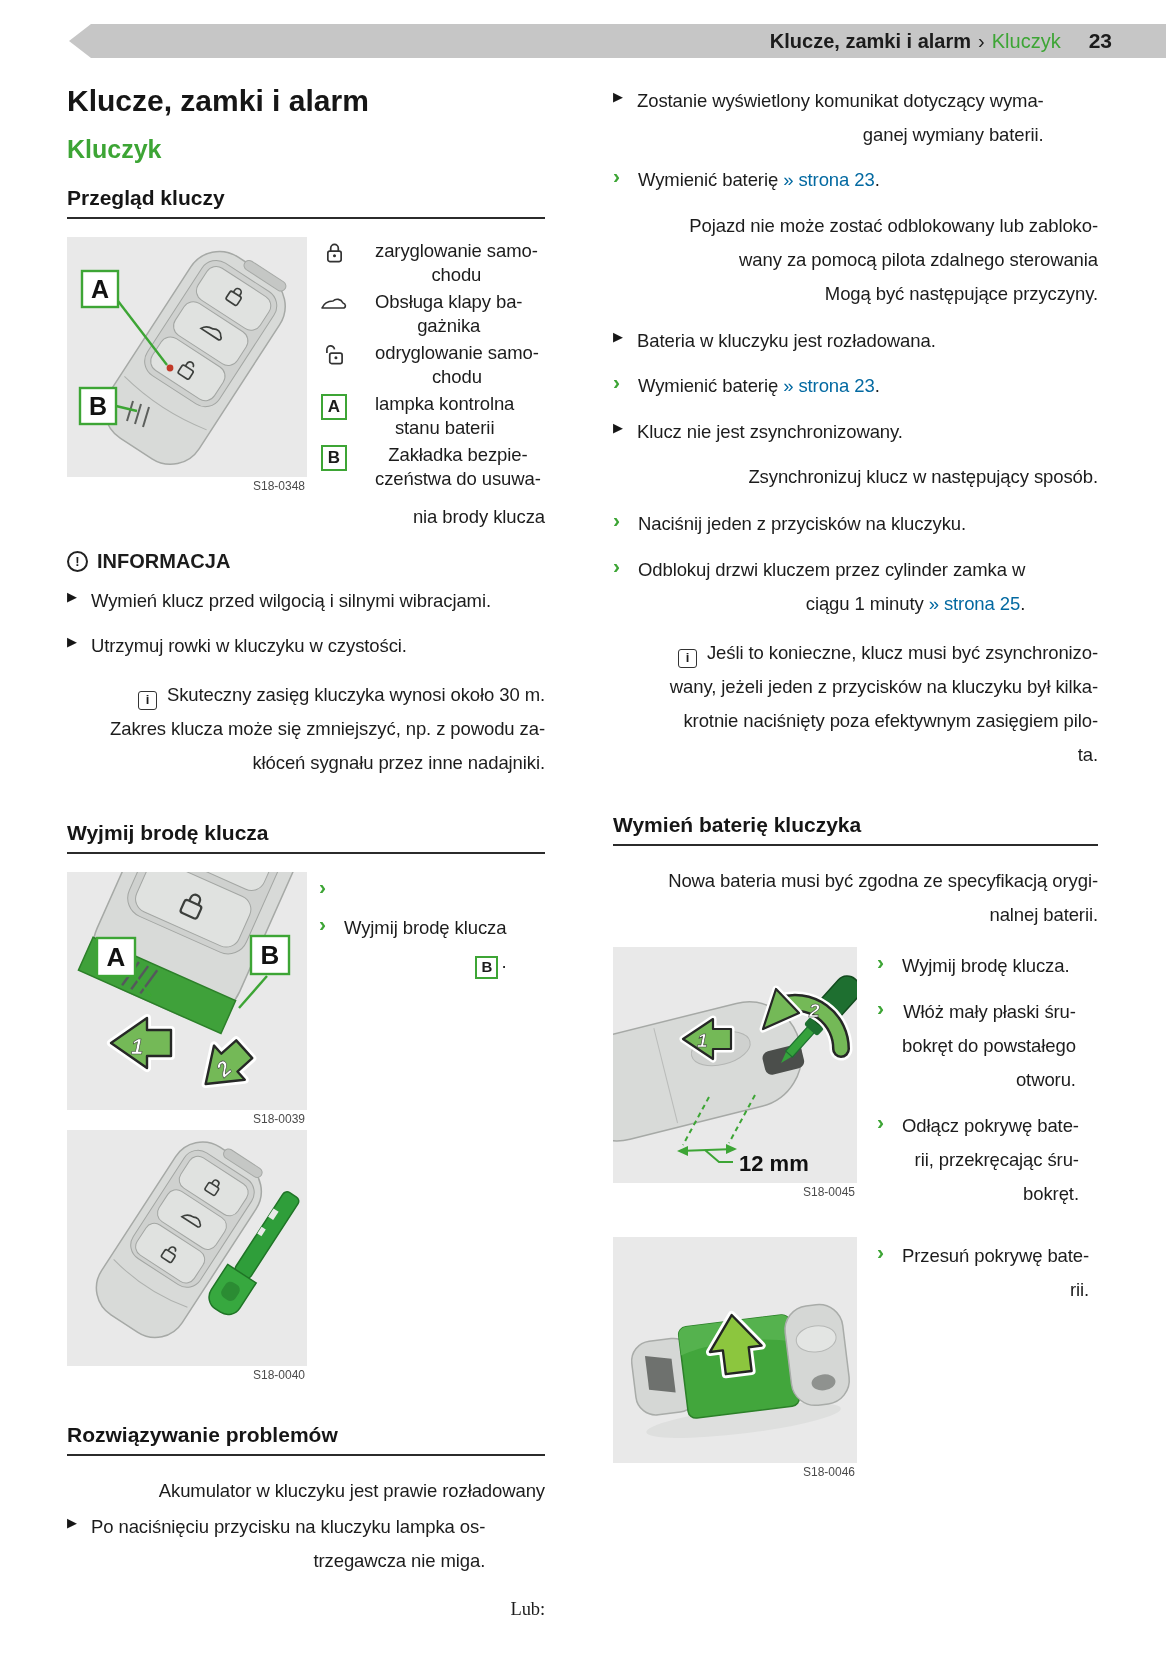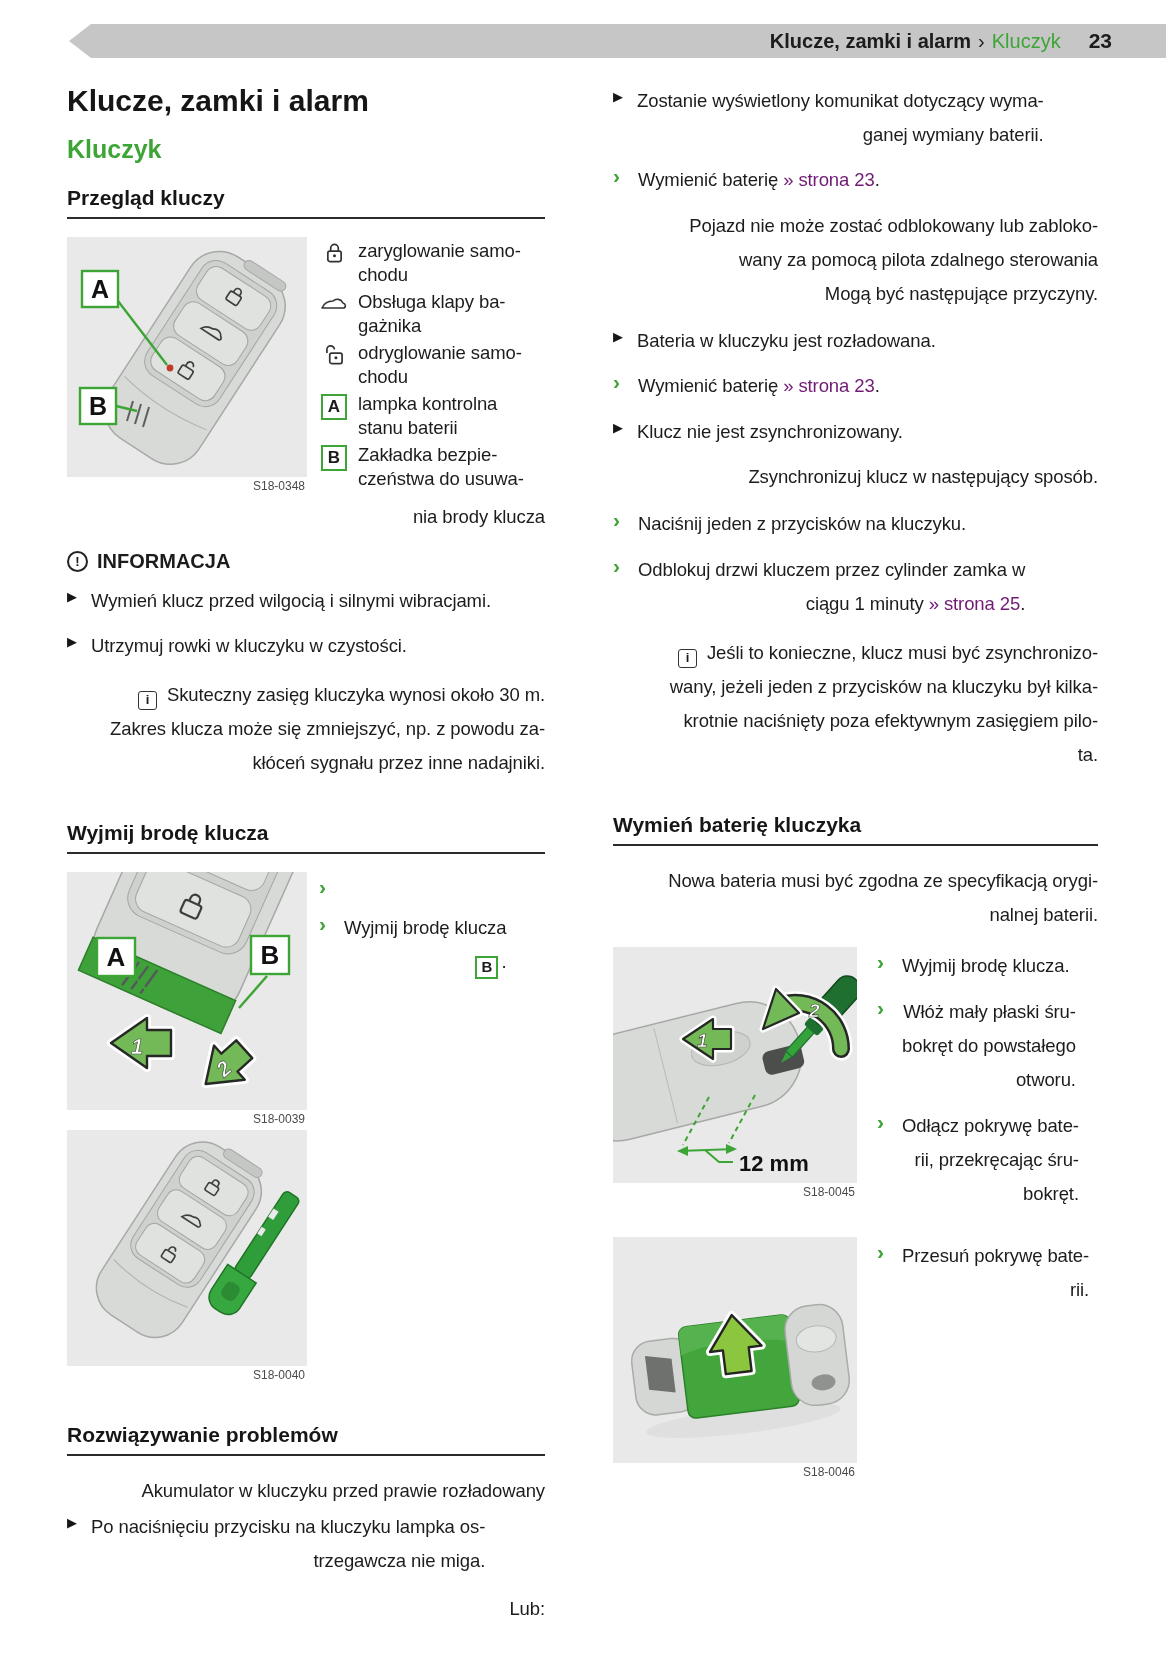--- a/index.html
+++ b/index.html
@@ -31,21 +31,21 @@
   p, .txt { font-size:18.5px; line-height:34px; letter-spacing:-0.1px;text-align:right; }
   .pre { white-space:pre-line; }
   .para { margin:0 0 13px; }
   .bold-head { font-weight:normal; white-space:pre-line; }
   
   .bullet { display:flex; margin:0 0 11px; }
   .bullet-marker { width:24px; flex:none; font-size:13px; line-height:26px; color:#161616; }
   .step { display:flex; margin:0 0 12px; }
   .step-marker { width:25px; flex:none; font-size:21px; line-height:25px; font-weight:bold; color:#3da535; }
   .step-text span { white-space:pre-line; }
-  .link { color:#701a75; text-decoration:none; cursor:pointer; }
+  .link { color:#0369a1; text-decoration:none; cursor:pointer; }
   .key-box {
     display:inline-flex; width:23px; height:23px; border:2px solid #3da535; background:#fff;
     align-items:center; justify-content:center; font-weight:bold; font-size:15px;
     vertical-align:-4px; margin:0 3px; white-space:normal !important;
   }
   
   .info-head { display:flex; align-items:center; gap:9px; font-weight:bold; font-size:20px; margin:16px 0 11px; }
   .circle-icon { width:21px; height:21px; border:2px solid #222; border-radius:50%; display:flex;
                  align-items:center; justify-content:center; font-size:13px; font-weight:bold; flex:none; }
   .note { margin:15px 0 0; }
@@ -55,29 +55,29 @@
   
   .figrow { display:flex; gap:12px; margin:0 0 4px; }
   .figrow-r { display:flex; gap:20px; margin:0 0 4px; }
   .figcol { flex:none; }
   .figure { background:#e9e9e9; position:relative; overflow:hidden; }
   .fig-l { width:240px; }
   .fig-r { width:244px; }
   .fig-caption { font-size:12px; color:#4a4a4a; text-align:right; margin:2px 2px 0 0;
                  font-family:"Liberation Sans","DejaVu Sans",sans-serif; }
   .legend { flex:1; padding-top:2px; }
-  .legend-item { display:flex; gap:9px; margin-bottom:3px; }
+  .legend-item { display:flex; gap:26px; margin-bottom:3px;text-align:center; }
   .legend-cell { width:30px; flex:none; display:flex; justify-content:center; padding-top:2px; }
   .legend-box { width:26px; height:26px; border:2px solid #3da535; background:#fff; font-weight:bold;
                 font-size:17px; display:flex; align-items:center; justify-content:center; flex:none; }
   .legend-text { font-size:18.5px; line-height:24px; letter-spacing:-0.1px; white-space:pre-line; }
   .legend-cont { margin:6px 0 0 39px; }
   .steps-beside { padding-top:2px; }
   svg text { font-family:"Liberation Sans","DejaVu Sans",sans-serif; }
-  .or-label { margin-top:14px; }
+  .or-label { margin-top:14px;font-family:Liberation Serif, serif; }
 </style>
 </head>
 <body>
 
 <div class="page">
 
   <div class="header-bar">
     <span class="hdr-section">Klucze, zamki i alarm</span>
     <span class="hdr-sep">›</span>
     <span class="hdr-sub">Kluczyk</span>
@@ -292,21 +292,21 @@
               <rect x="-9" y="-48" width="5" height="8" fill="#e9e9e9"></rect>
               <path d="M -17 2 h 34 v 30 a 14 14 0 0 1 -14 14 h -6 a 14 14 0 0 1 -14 -14 z" fill="#37a83f" stroke="#1f7426" stroke-width="1.5"></path>
               <rect x="-8" y="14" width="16" height="18" rx="6" fill="#2b8c33"></rect>
             </g>
           </svg>
         </div>
         <div class="fig-caption">S18-0040</div>
       </div>
 
       <h3 class="mt-sec">Rozwiązywanie problemów</h3>
-      <p class="bold-head txt">Akumulator w kluczyku przed prawie rozładowany</p>
+      <p class="bold-head txt">Akumulator w kluczyku jest prawie rozładowany</p>
       <div class="bullet" style="margin-top:2px">
         <span class="bullet-marker">▶</span>
         <span class="txt pre">Po naciśnięciu przycisku na kluczyku lampka os-
 trzegawcza nie miga.</span>
       </div>
       <p class="txt or-label">Lub:</p>
     </div>
 
     <div class="col-right">
 

